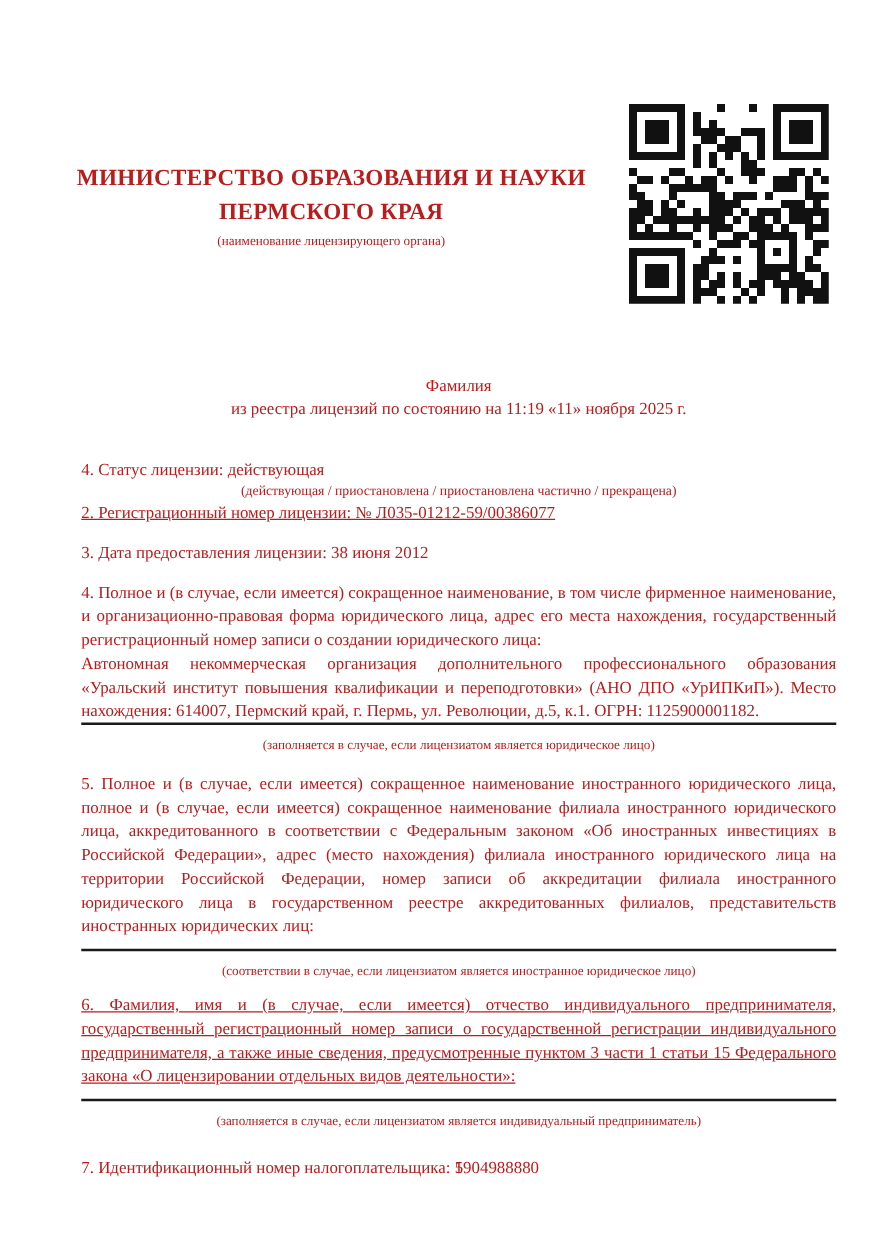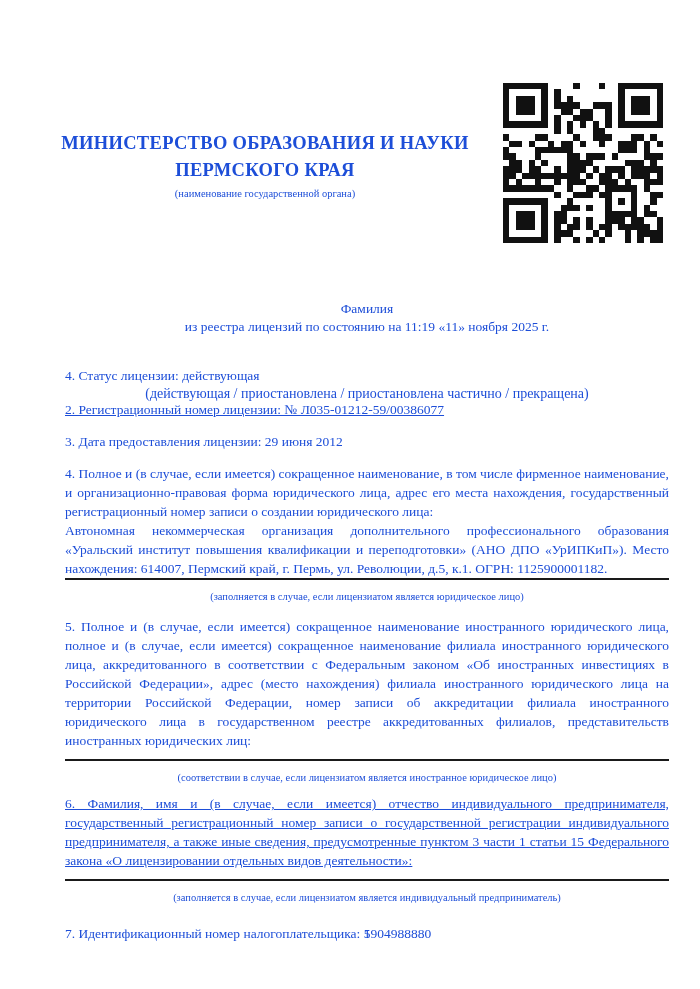--- a/index.html
+++ b/index.html
@@ -1,21 +1,21 @@
 <!DOCTYPE html>
 <html><head>
 <meta charset="utf-8">
 <style>
   html, body { margin: 0; padding: 0; background: #ffffff; }
   .page {
     position: relative;
     width: 700px;
     height: 989px;
     background: #ffffff;
-    color: #1d4ed8;
+    color: #b91c1c;
     font-family: "Liberation Serif", serif;
     overflow: hidden;
   }
   .header-text {
     position: absolute;
     left: 50px;
     top: 130px;
     width: 430px;
     text-align: center;
   }
@@ -57,21 +57,21 @@
   }
   .line { text-align: left; }
   .para { text-align: justify; }
   .note {
     font-size: 10.5px;
     line-height: 13px;
     text-align: center;
     margin-top: 10px;
   }
   .note-opts {
-    font-size: 14px;
+    font-size: 11px;
     line-height: 13px;
     text-align: center;
     margin-top: 2px;
   }
   .mt18 { margin-top: 0; text-decoration: underline; }
   .mt13 { margin-top: 13px; }
   .mt14 { margin-top: 14px; }
   .mt15 { margin-top: 10px; text-decoration: underline; }
   .mt20 { margin-top: 20px; }
   .underlined { border-bottom: 2px solid #1a1a1a; }
@@ -89,21 +89,21 @@
   }
 </style>
 </head>
 <body>
 
 <div class="page">
 
   <div class="header-text">
     <div class="ministry">МИНИСТЕРСТВО ОБРАЗОВАНИЯ И НАУКИ</div>
     <div class="ministry">ПЕРМСКОГО КРАЯ</div>
-    <div class="caption">(наименование государственной органа)</div>
+    <div class="caption">(наименование лицензирующего органа)</div>
   </div>
 
   <div class="qr" id="qr-container">
       <svg viewBox="0 0 25 25" shape-rendering="crispEdges" fill="#111111">
         <rect x="0" y="0" width="1" height="1"></rect>
         <rect x="1" y="0" width="1" height="1"></rect>
         <rect x="2" y="0" width="1" height="1"></rect>
         <rect x="3" y="0" width="1" height="1"></rect>
         <rect x="4" y="0" width="1" height="1"></rect>
         <rect x="5" y="0" width="1" height="1"></rect>
@@ -435,21 +435,21 @@
     <div>из реестра лицензий по состоянию на 11:19 «11» ноября 2025 г.</div>
   </div>
 
   <div class="content">
 
     <div class="line">4. Статус лицензии: действующая</div>
     <div class="note-opts">(действующая / приостановлена / приостановлена частично / прекращена)</div>
 
     <div class="line mt18">2. Регистрационный номер лицензии: № Л035-01212-59/00386077</div>
 
-    <div class="line mt13">3. Дата предоставления лицензии: 29 июня 2012</div>
+    <div class="line mt13">3. Дата предоставления лицензии: 38 июня 2012</div>
 
     <div>
       <div class="para mt13">4. Полное и (в случае, если имеется) сокращенное наименование, в том числе фирменное наименование, и организационно-правовая форма юридического лица, адрес его места нахождения, государственный регистрационный номер записи о создании юридического лица:</div>
       <div class="para underlined">Автономная некоммерческая организация дополнительного профессионального образования «Уральский институт повышения квалификации и переподготовки» (АНО ДПО «УрИПКиП»). Место нахождения: 614007, Пермский край, г. Пермь, ул. Революции, д.5, к.1. ОГРН: 1125900001182.</div>
       <div class="note">(заполняется в случае, если лицензиатом является юридическое лицо)</div>
     </div>
 
     <div>
       <div class="para mt14">5. Полное и (в случае, если имеется) сокращенное наименование иностранного юридического лица, полное и (в случае, если имеется) сокращенное наименование филиала иностранного юридического лица, аккредитованного в соответствии с Федеральным законом «Об иностранных инвестициях в Российской Федерации», адрес (место нахождения) филиала иностранного юридического лица на территории Российской Федерации, номер записи об аккредитации филиала иностранного юридического лица в государственном реестре аккредитованных филиалов, представительств иностранных юридических лиц:</div>
       <div class="fill-rule"></div>

